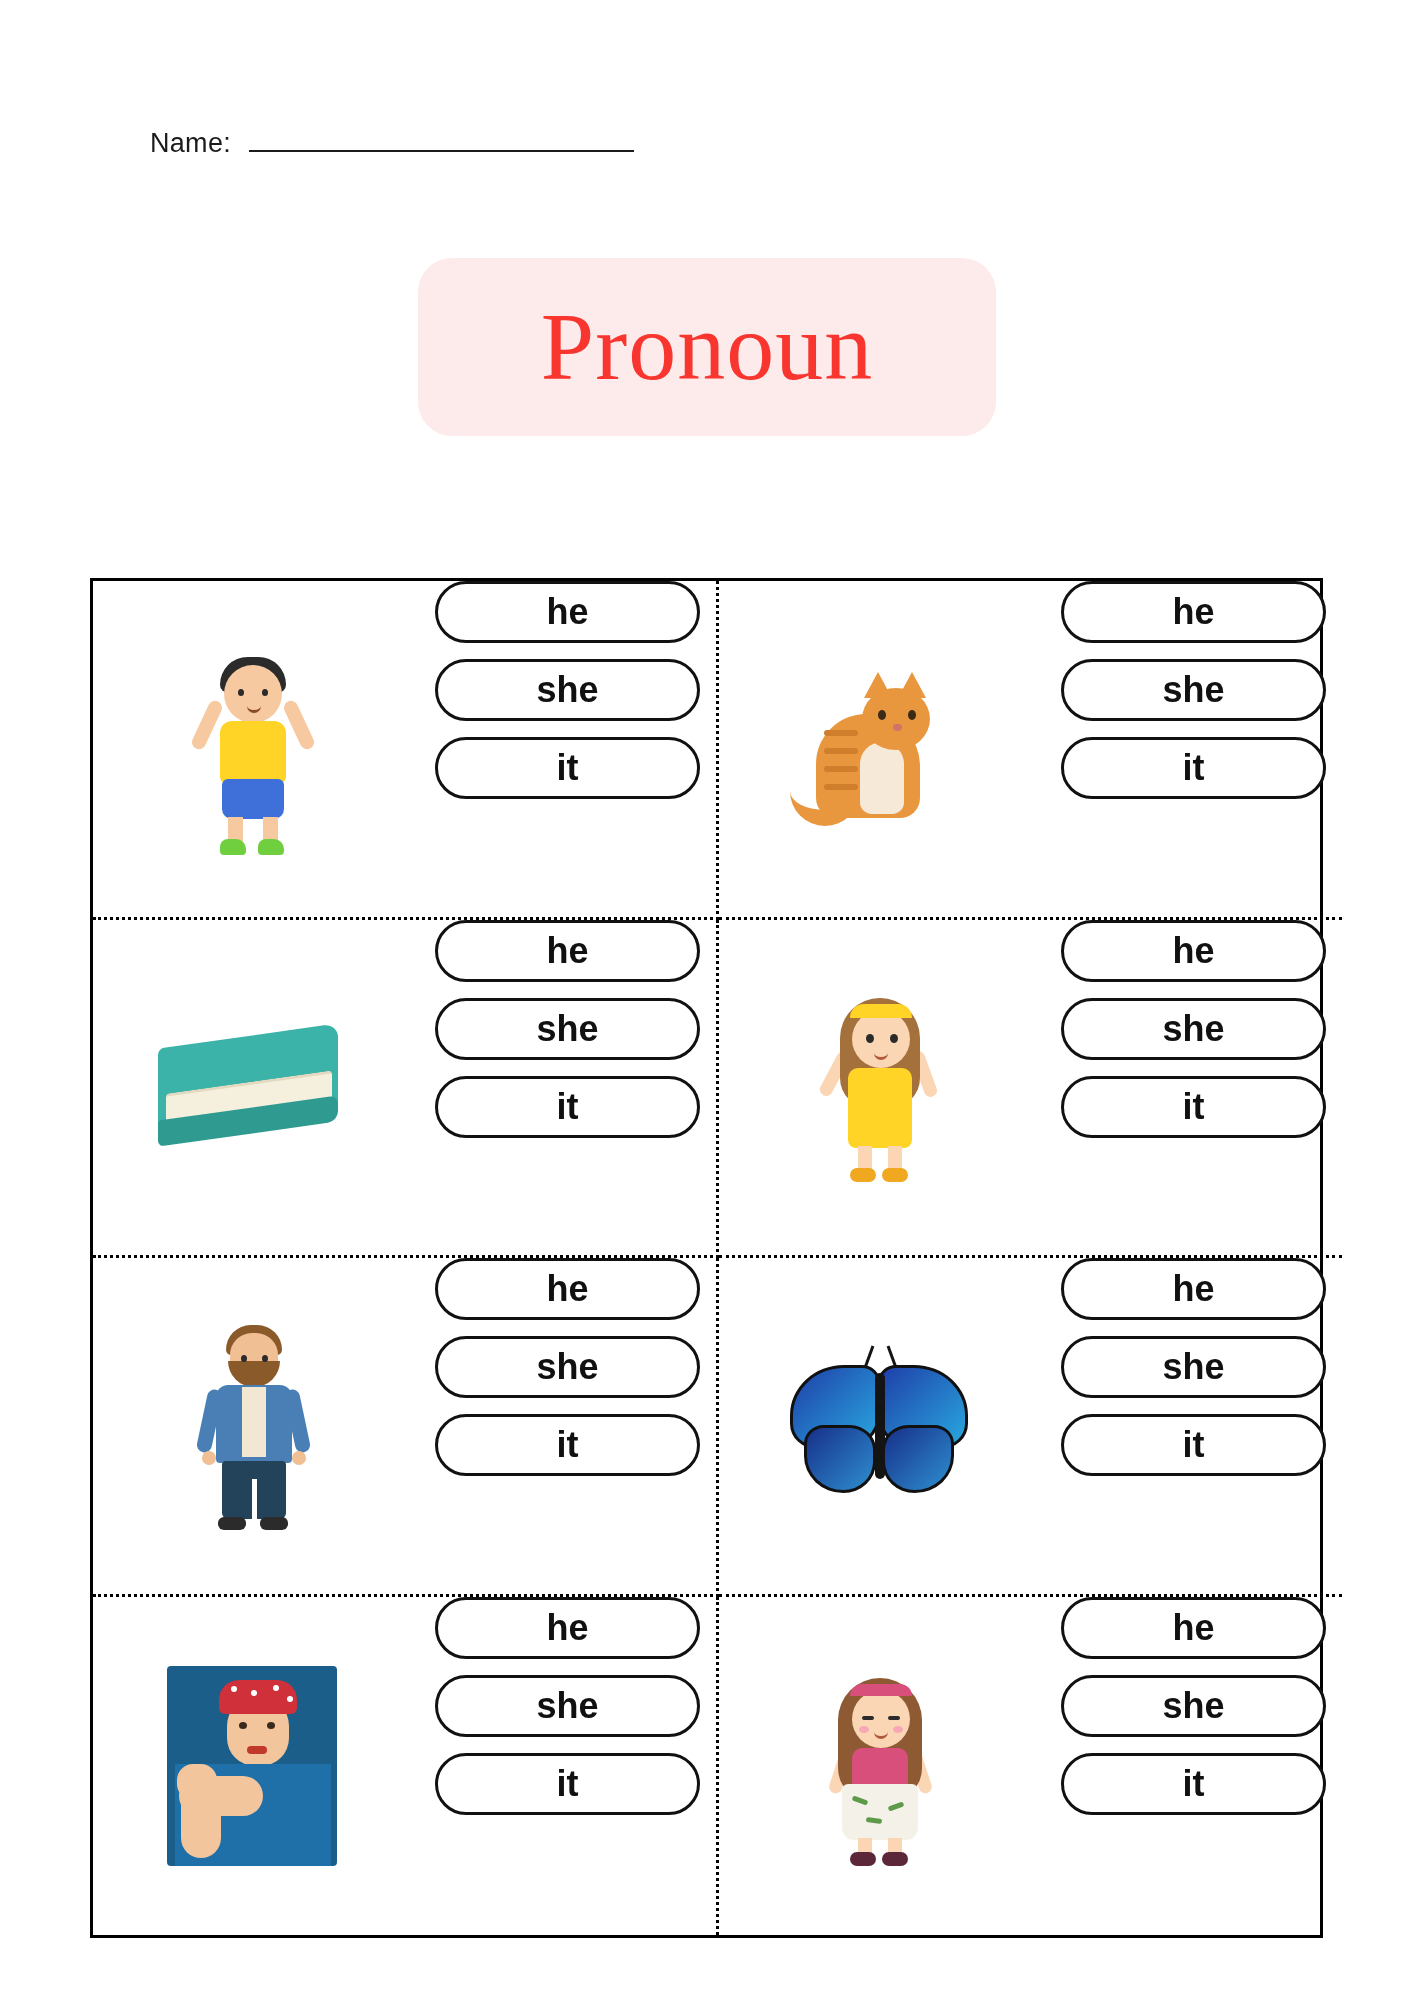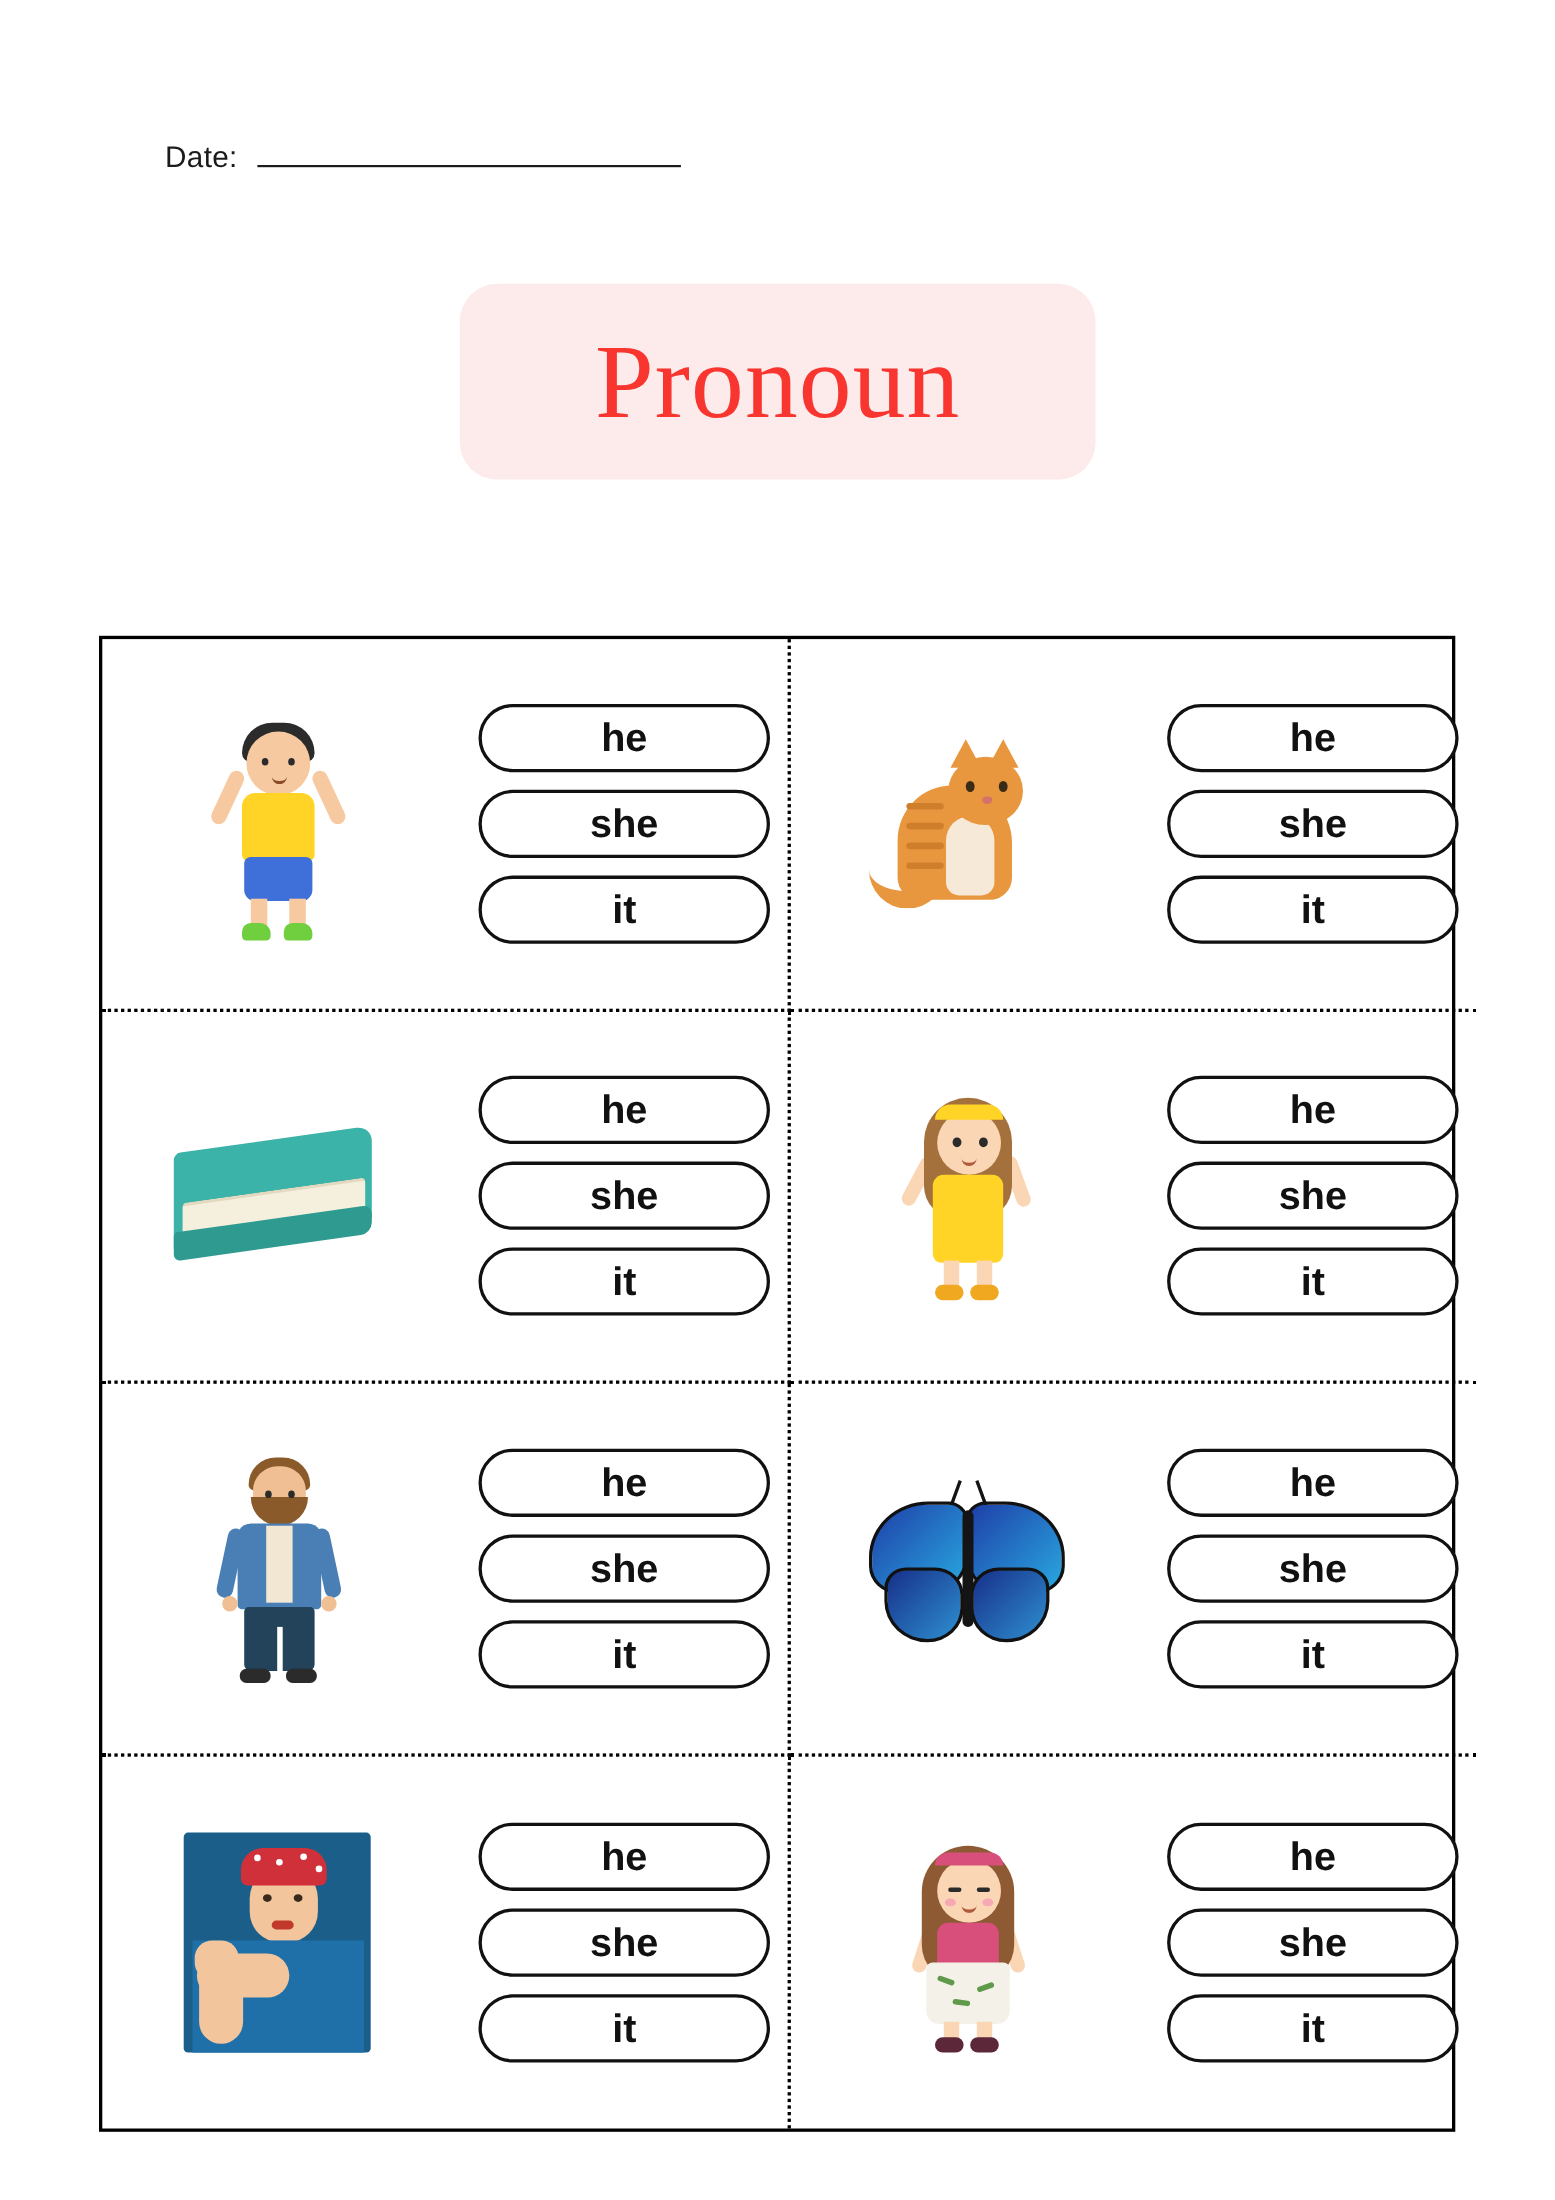--- a/index.html
+++ b/index.html
@@ -98,21 +98,21 @@
     height: 1360px;
     border: 3px solid #000;
     box-sizing: border-box;
     display: grid;
     grid-template-columns: 1fr 1fr;
     grid-template-rows: 1fr 1fr 1fr 1fr;
   }
   .cell {
     position: relative;
     display: flex;
-    align-items: center;
+    align-items: flex-start;
     box-sizing: border-box;
     padding: 0 10px;
     gap: 32px;
   }
   .cell.right-border { border-right: 3px dotted #000; }
   .cell.bottom-border { border-bottom: 3px dotted #000; }
 
   .pic {
     width: 300px;
     height: 100%;
@@ -266,21 +266,21 @@
   .girlP .shoe { position:absolute; width:26px;height:14px; background:#5c2738; border-radius:8px; top:194px; }
   .girlP .shoe.l{left:46px;} .girlP .shoe.r{left:78px;}
 </style>
 </head>
 <body>
 
 <div class="page">
 
   <div class="meta-row">
     <div class="meta-block date">
-      <span class="meta-label">Date:</span>
+      <span class="meta-label">Name:</span>
       <span class="meta-line"></span>
     </div>
   </div>
 
   <div class="title-wrap">
     <div class="title-pill">
       <span class="title-text">Pronoun</span>
     </div>
   </div>
 

